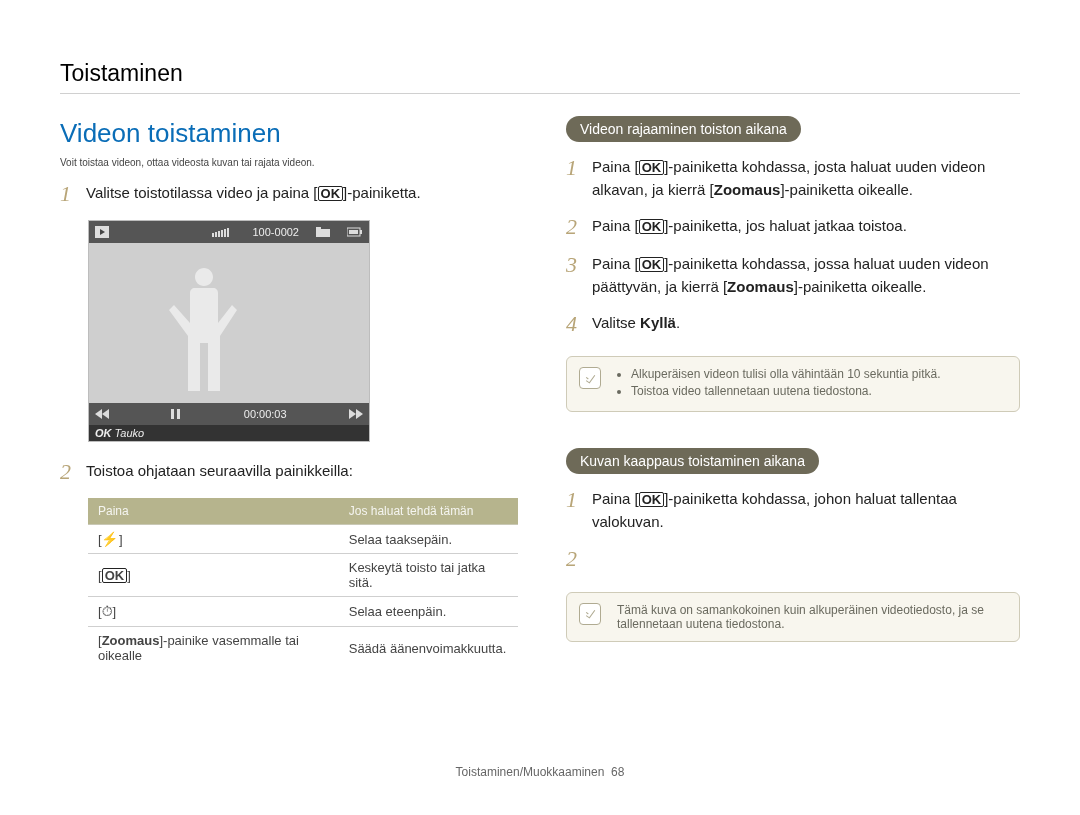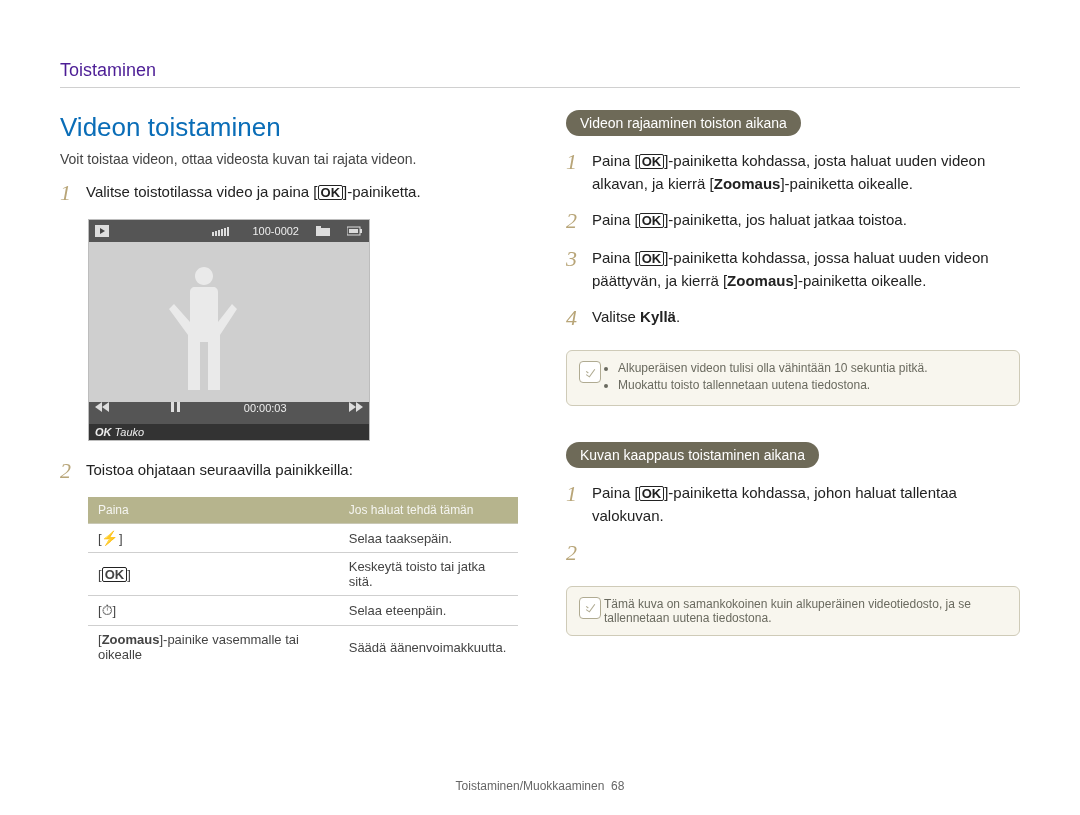--- a/index.html
+++ b/index.html
@@ -9,42 +9,42 @@
     font-family: Arial, Helvetica, sans-serif;
     color: #222;
     width: 1080px;
     height: 815px;
     position: relative;
   }
   .page {
     padding: 60px 60px 40px 60px;
   }
   .header {
-    font-size: 18px;
-    color: #4c1d95;
+    font-size: 23px;
+    color: #000000;
     border-bottom: 1px solid #d0d0d0;
     padding-bottom: 6px;
     margin-bottom: 18px;
     font-weight: 300;
   }
   .cols {
     display: flex;
     gap: 48px;
   }
   .col {
     flex: 1;
   }
   h1.section-title {
     color: #0a6db7;
     font-size: 26px;
     font-weight: 400;
     margin: 6px 0 8px 0;
   }
   .intro {
-    font-size: 14px;
+    font-size: 10px;
     color: #444;
     margin-bottom: 14px;
   }
   .steps { margin-top: 4px; }
   .step {
     display: flex;
     align-items: flex-start;
     gap: 10px;
     margin-bottom: 14px;
   }
@@ -106,21 +106,21 @@
     left: 70px;
     top: 20px;
     width: 90px;
     height: 130px;
   }
   .silhouette svg { width: 100%; height: 100%; fill: #eaeaea; }
   .shot-controls {
     background: #555;
     height: 22px;
     display:flex;
-    align-items:flex-start;
+    align-items:center;
     justify-content: space-between;
     padding: 0 6px;
     color: #eee;
     font-size: 11px;
   }
   .shot-ok {
     background: #333;
     color: #eee;
     font-size: 11px;
     padding: 2px 6px;
@@ -161,40 +161,40 @@
     font-size: 14px;
     margin: 4px 0 10px 0;
     text-align: center;
   }
   .notebox {
     border: 1px solid #cfcbb8;
     border-radius: 6px;
     background: #f8f6ee;
     padding: 10px 12px;
     display: flex;
-    gap: 3px;
+    gap: 16px;
     margin: 20px 0 6px 0;
     font-size: 12px;
     color: #6a6a5f;
   }
   .noteicon {
     width: 20px; height: 20px;
     border: 1px solid #b0ab92;
     border-radius: 4px;
     color: #b0ab92;
     display: flex; align-items:center; justify-content:center;
     flex-shrink: 0;
     background: #fff;
   }
   .noteicon svg { width: 13px; height: 13px; }
   .notebox ul { margin: 0 0 0 14px; padding: 0; }
   .notebox li { margin-bottom: 3px; }
   .footer {
     position: absolute;
-    bottom: 22px;
+    bottom: 36px;
     width: 1080px;
     text-align: center;
     font-size: 12px;
     color: #666;
   }
   .bold { font-weight: 700; }
 </style>
 </head>
 <body>
 
@@ -337,21 +337,21 @@
       </div>
 
       <div class="notebox">
         <div class="noteicon">
           <svg viewBox="0 0 24 24">
               <path fill="none" stroke="currentColor" stroke-width="2" d="M4 16l6 4 10-14M4 10l4 3"></path>
             </svg>
         </div>
         <ul>
           <li>Alkuperäisen videon tulisi olla vähintään 10 sekuntia pitkä.</li>
-          <li>Muokattu toisto tallennetaan uutena tiedostona.</li>
+          <li>Toistoa video tallennetaan uutena tiedostona.</li>
         </ul>
       </div>
 
       <div style="height:26px"></div>
 
       <div class="pill">Kuvan kaappaus toistaminen aikana</div>
 
       <div class="steps">
         <div class="step">
           <div class="step-num">1</div>

